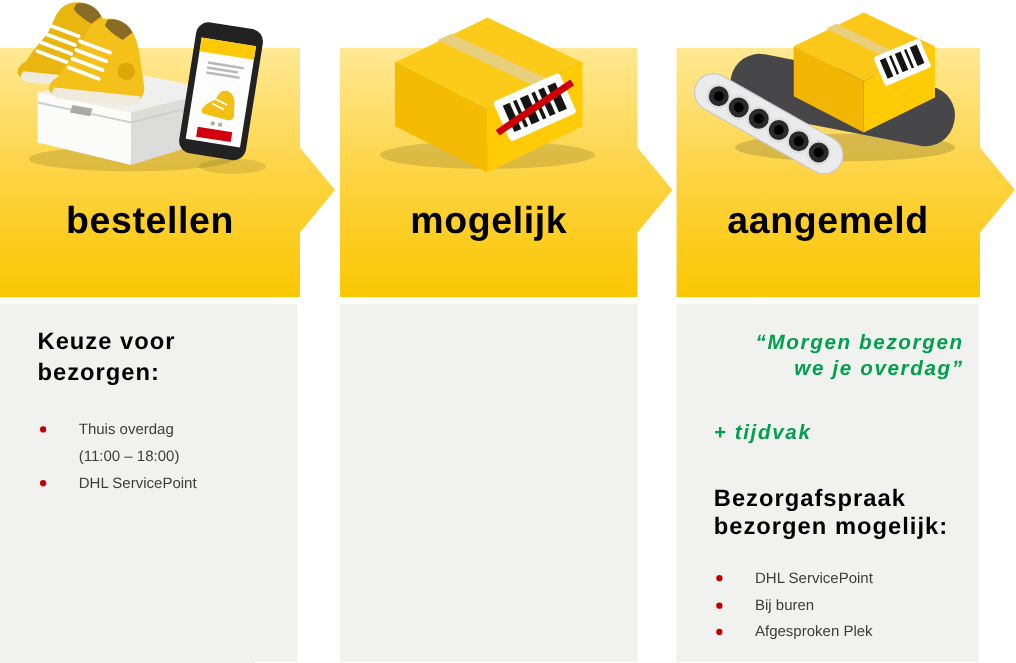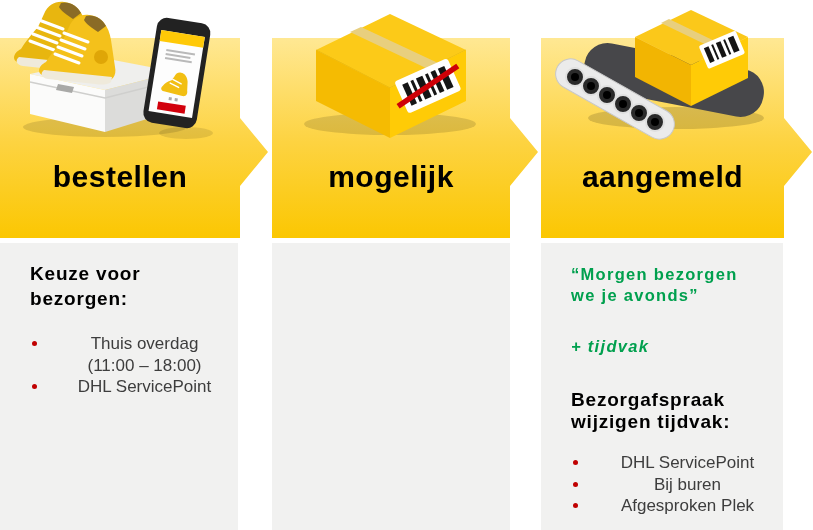--- a/index.html
+++ b/index.html
@@ -32,26 +32,26 @@
     box-sizing:border-box;padding:18px 12px 0 30px;
   }
   #col-1 .panel{width:238px;}
   #col-2 .panel{width:238px;}
   #col-3 .panel{width:242px;}
 
   .panel-heading{font-size:19px;font-weight:700;color:#000;letter-spacing:.8px;line-height:25px;}
   .hline,.bl,.qline{display:block;}
 
   .bullets{list-style:none;margin:22px 0 0 0;padding:0;}
-  .bullets li{position:relative;padding-left:33px;font-size:17px;color:#3d3d3d;line-height:21.5px;text-align:center;}
+  .bullets li{position:relative;padding-left:33px;font-size:12px;color:#3d3d3d;line-height:21.5px;}
   .bullets li::before{
     content:"";position:absolute;left:2px;top:8px;width:5px;height:5px;border-radius:50%;background:#c00000;
   }
 
-  .quote{color:#00a04e;font-weight:700;font-size:16.5px;letter-spacing:1.3px;line-height:20.5px;margin-top:3px;}
+  .quote{color:#00a04e;font-weight:700;font-style:italic;font-size:16.5px;letter-spacing:1.3px;line-height:20.5px;margin-top:3px;text-align:right;}
   .quote-extra{color:#00a04e;font-weight:700;font-style:italic;font-size:16.5px;letter-spacing:1.3px;margin-top:32px;}
   #col-3 .panel-heading{margin-top:33px;line-height:22px;}
   #col-3 .bullets{margin-top:19px;}
 </style>
 </head>
 <body>
 
 <div class="stage">
 
   <div class="col" id="col-1">
@@ -193,26 +193,26 @@
           <circle cx="50" cy="86" r="4"></circle>
           <circle cx="66" cy="95" r="4"></circle>
         <circle cx="82" cy="104" r="4"></circle>
           <circle cx="98" cy="113" r="4"></circle>
           <circle cx="114" cy="122" r="4"></circle>
       </g>
     </svg>
     <div class="panel">
       <div class="quote">
         <span class="qline">“Morgen bezorgen</span>
-        <span class="qline">we je avonds”</span>
+        <span class="qline">we je overdag”</span>
       </div>
       <div class="quote-extra">+ tijdvak</div>
       <div class="panel-heading">
         <span class="hline">Bezorgafspraak</span>
-        <span class="hline">wijzigen tijdvak:</span>
+        <span class="hline">bezorgen mogelijk:</span>
       </div>
       <ul class="bullets">
         <li>
           <span class="bl">DHL ServicePoint</span>
         </li>
         <li>
           <span class="bl">Bij buren</span>
         </li>
         <li>
           <span class="bl">Afgesproken Plek</span>

